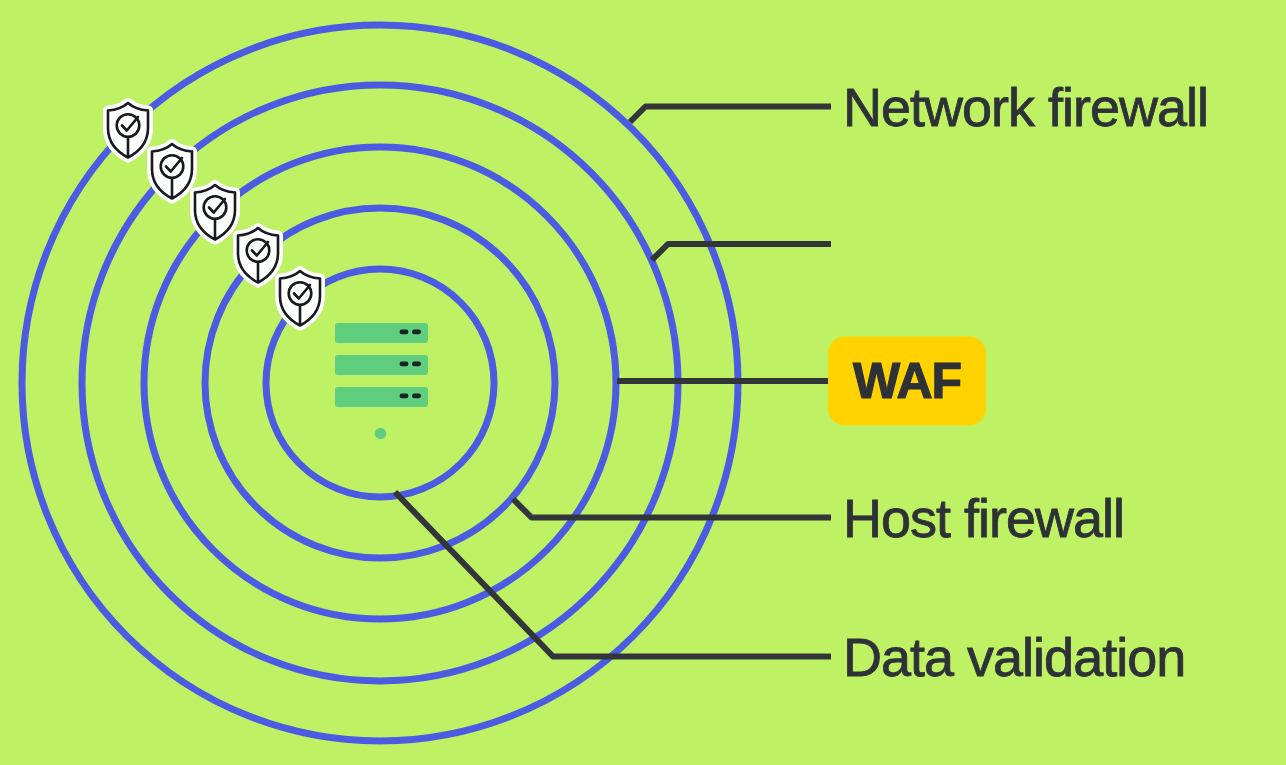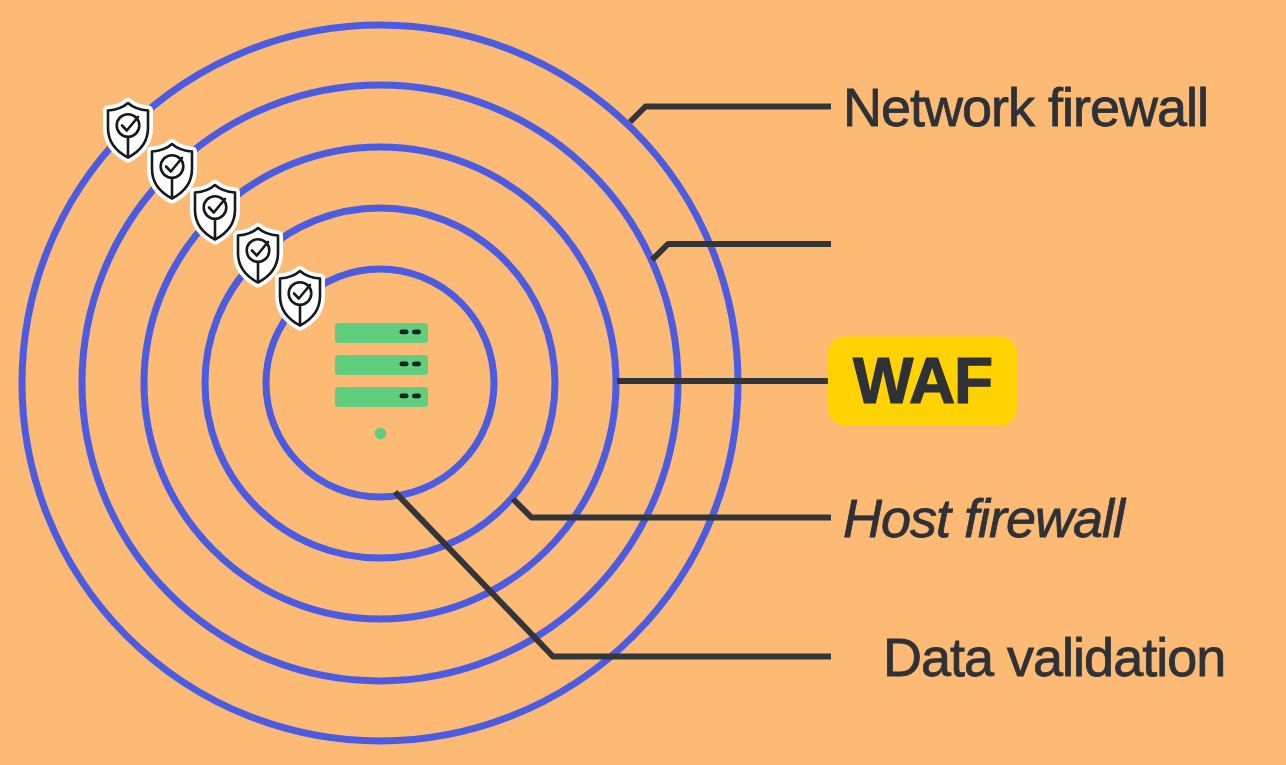--- a/index.html
+++ b/index.html
@@ -1,52 +1,52 @@
 <!DOCTYPE html>
 <html><head>
 <meta charset="utf-8">
 <style>
   html, body { margin: 0; padding: 0; }
   .canvas {
     position: relative;
     width: 1286px;
     height: 765px;
-    background: #fdba74;
+    background: #bef264;
     overflow: hidden;
     font-family: "Liberation Sans", sans-serif;
   }
   .diagram-svg {
     position: absolute;
     left: 0; top: 0;
   }
   .layer-label {
     position: absolute;
     left: 843px;
     transform: translateY(-50%);
     font-size: 54px;
     letter-spacing: -1px;
     color: #2e3237;
     -webkit-text-stroke: 0.8px #2e3237;
     white-space: nowrap;
   }
   .label-network { top: 107px; }
   .label-dmz { top: 244px; }
-  .label-host { top: 518px; font-style: italic; }
-  .label-data { top: 657px; margin-left: 40px; }
+  .label-host { top: 518px; }
+  .label-data { top: 657px; }
   .waf-chip {
     position: absolute;
     left: 828px;
     top: 381px;
     transform: translateY(-50%);
     background: #ffd200;
     border-radius: 17px;
     height: 73px;
     line-height: 73px;
     padding: 8px 25px;
-    font-size: 64px;
+    font-size: 50px;
     font-weight: 700;
     letter-spacing: -1px;
     color: #2e3237;
     -webkit-text-stroke: 1.2px #2e3237;
     white-space: nowrap;
   }
 </style>
 </head>
 <body>
 

